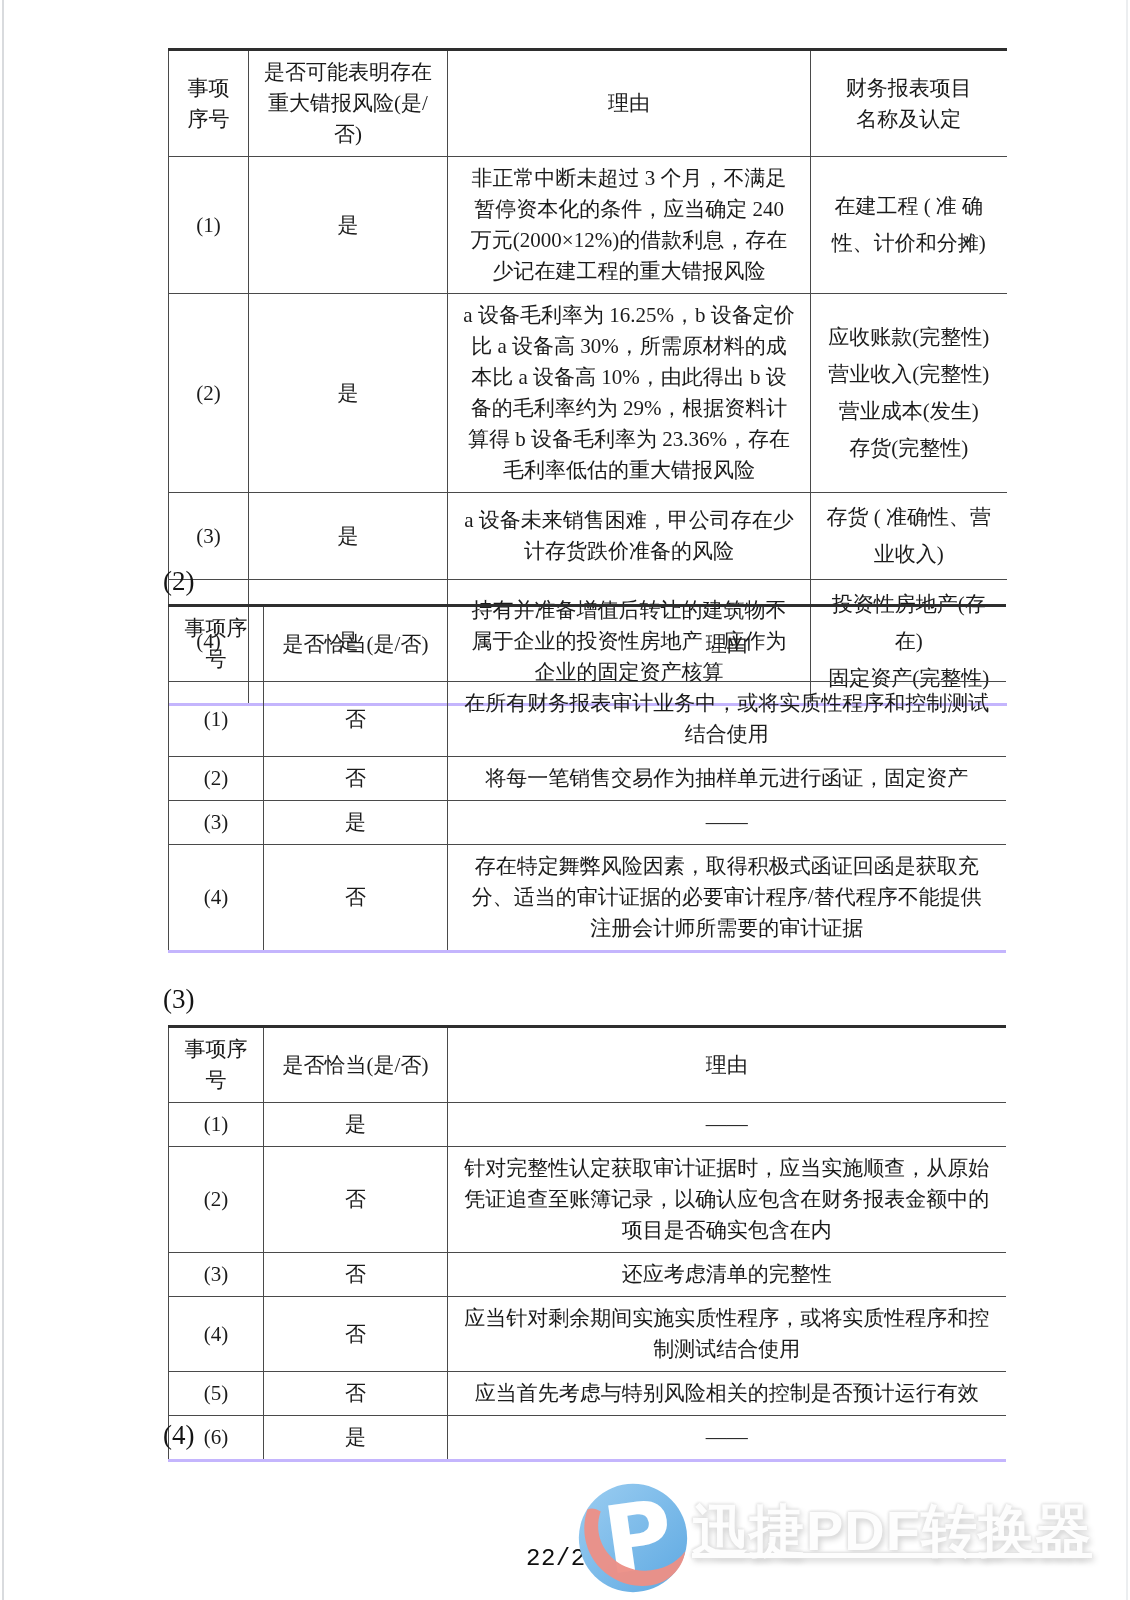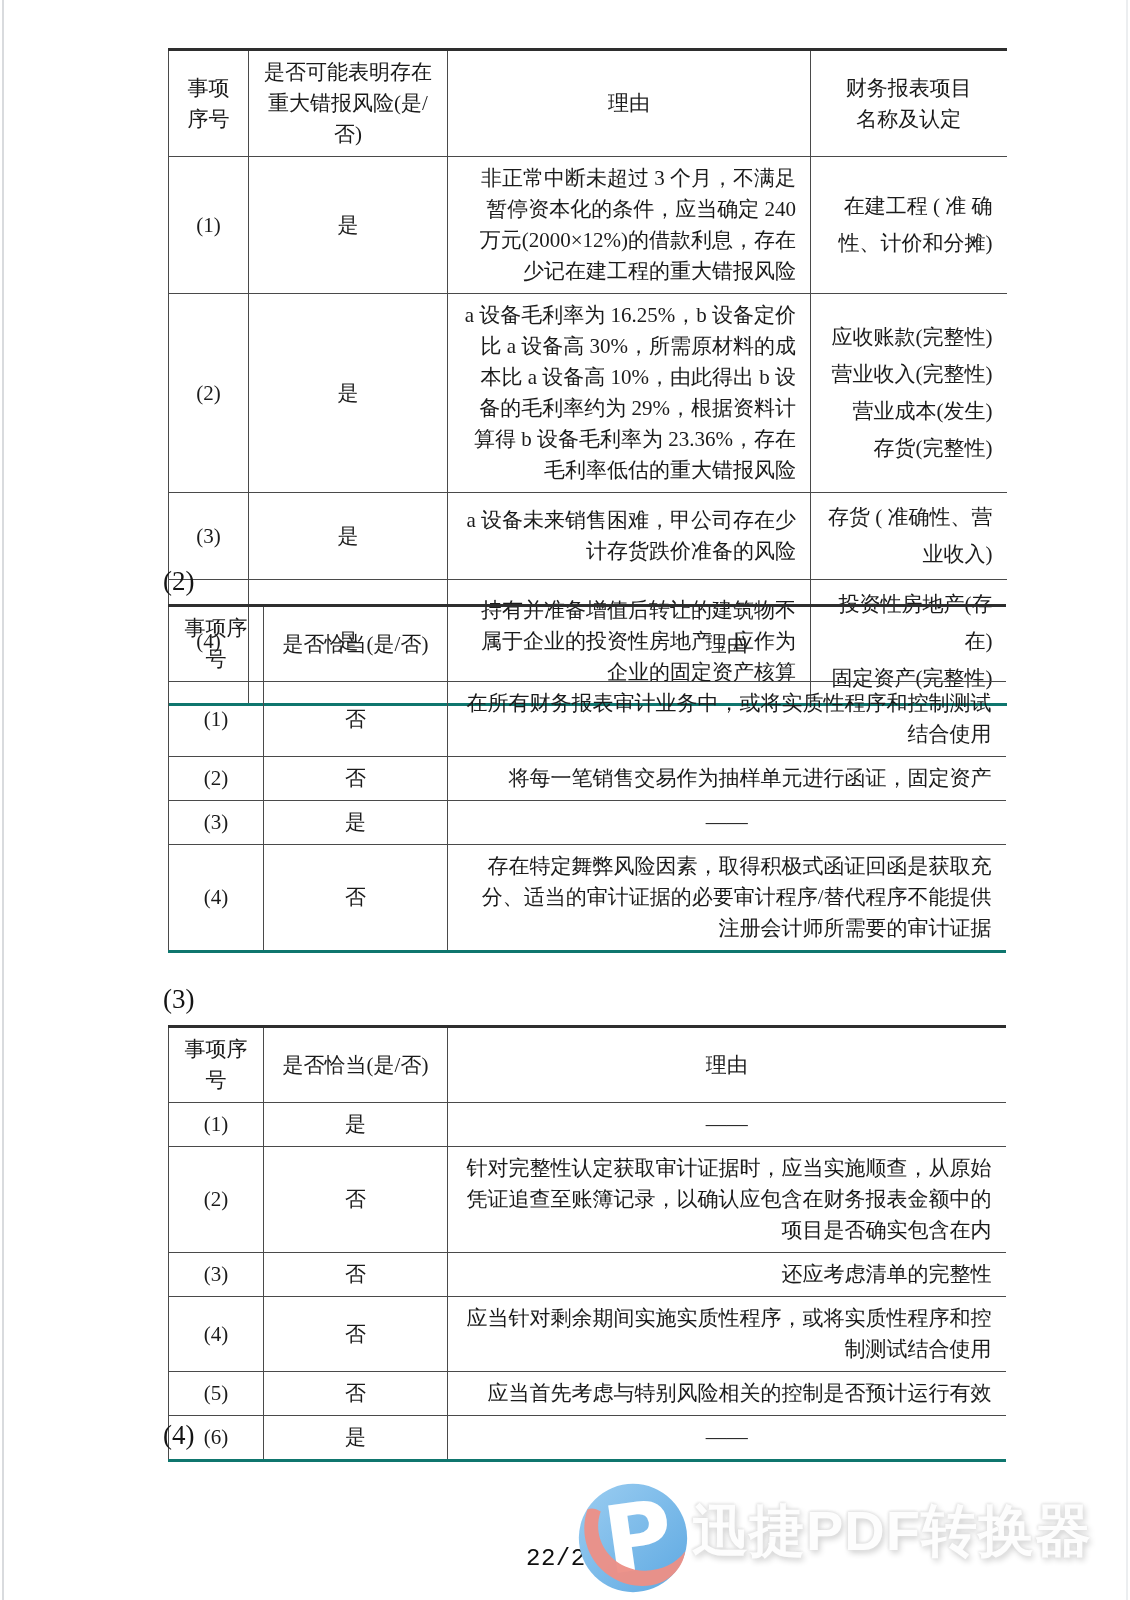--- a/index.html
+++ b/index.html
@@ -10,31 +10,31 @@
   }
   .edge-line{position:absolute;top:0;bottom:0;width:2px;}
   #left-edge{left:2px;background:#d9dbde;}
   #right-edge{right:2px;background:#eceef0;}
 
   .abs{position:absolute;}
 
   .section-label{font-size:27px;color:#141414;}
 
   table{border-collapse:collapse;table-layout:fixed;
-        border-top:3px solid #2e2e2e;border-bottom:3px solid #0f766e;
+        border-top:3px solid #2e2e2e;border-bottom:3px solid #c4b5fd;
         border-left:1.4px solid #4a4a4a;}
   th,td{
     font-size:21px;font-weight:normal;vertical-align:middle;
     border-bottom:1.4px solid #4a4a4a;border-left:1.4px solid #4a4a4a;
     padding:6px 14px;white-space:pre-line;line-height:31px;color:#1b1b1b;
   }
   th:first-child,td:first-child{border-left:none;}
   tbody tr:last-child td{border-bottom:none;}
   .a-c{text-align:center;}
-  .a-l{text-align:right;}
+  .a-l{text-align:center;}
 
   col.w80{width:80px;} col.w199{width:199px;} col.w363{width:363px;} col.w196{width:196px;}
   col.w95{width:95px;} col.w184{width:184px;} col.w558{width:558px;}
 
   #table1{width:838px;}
   #table1 thead tr{height:77px;}
   #table1 tbody tr:nth-child(1){height:97px;}
   #table1 tbody tr:nth-child(2){height:153px;}
   #table1 tbody tr:nth-child(3){height:70px;}
   #table1 tbody tr:nth-child(4){height:73px;}
@@ -57,20 +57,21 @@
 
   #page-number{
     font-family:Liberation Mono, monospace;
     font-size:24px;color:#0e0e0e;letter-spacing:0.5px;
   }
   #watermark-text{
     font-family:"Liberation Sans","DejaVu Sans",sans-serif;
     font-size:56px;font-weight:bold;color:#fdfdfd;letter-spacing:1px;
     text-shadow:0 0 3px #e2e2e2, 2px 3px 6px #cfcfcf, -1px -1px 3px #e8e8e8;
     white-space:nowrap;
+    text-decoration:underline;
   }
 </style>
 </head>
 <body>
 
 <div id="left-edge" class="edge-line"></div>
 <div id="right-edge" class="edge-line"></div>
 
 <div class="abs" style="left:168px;top:48px;">
   <table id="table1">

